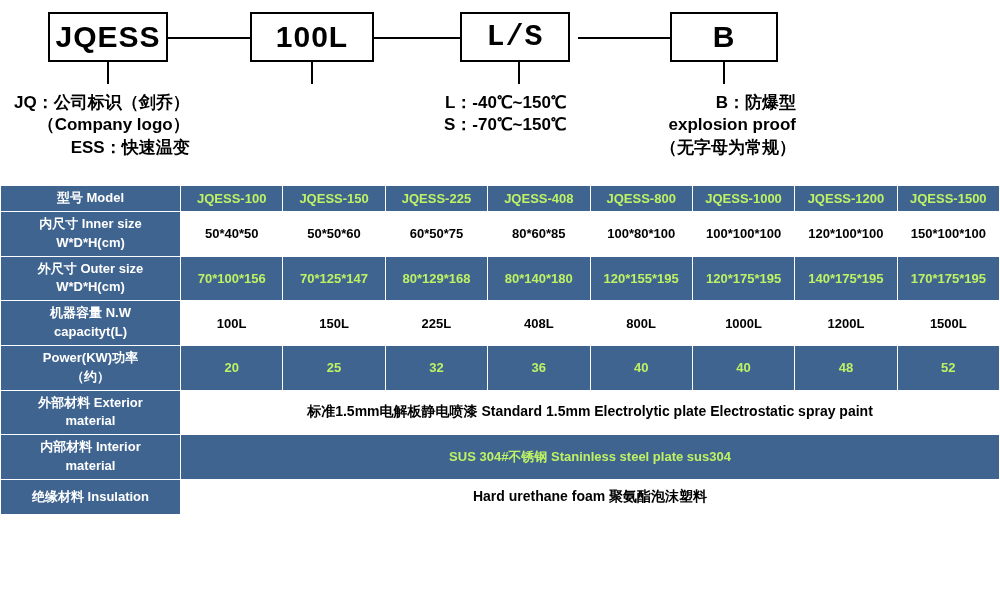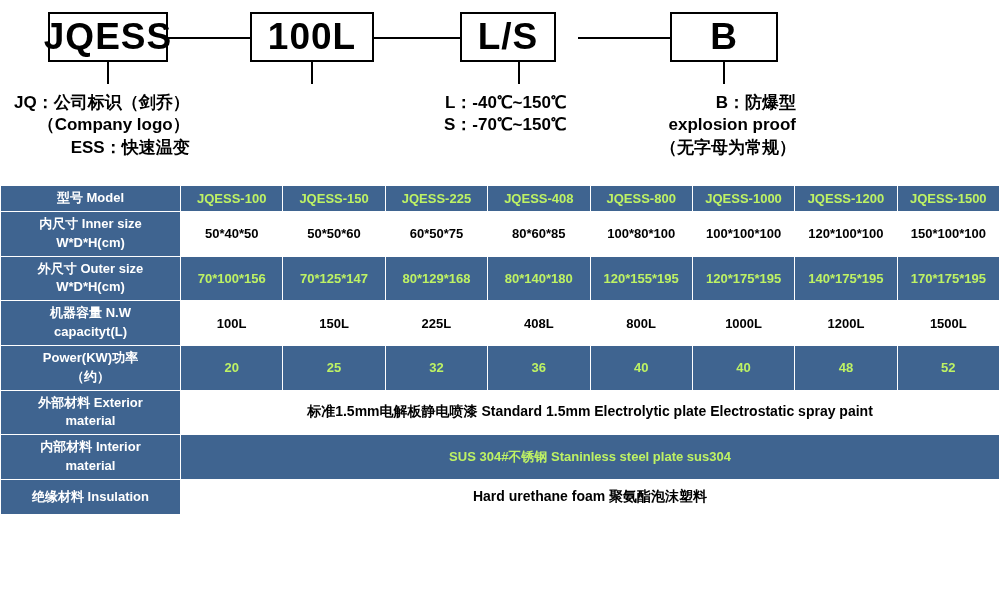--- a/index.html
+++ b/index.html
@@ -30,21 +30,21 @@
     height: 66px;
   }
   .code-box {
     position: absolute;
     top: 12px;
     height: 50px;
     border: 2px solid #000;
     display: flex;
     align-items: center;
     justify-content: center;
-    font-size: 37px;
+    font-size: 30px;
     font-weight: bold;
     letter-spacing: 1px;
     background: #fff;
     box-sizing: border-box;
   }
   .connector {
     position: absolute;
     top: 37px;
     height: 2px;
     background: #000;
@@ -114,21 +114,21 @@
 <div class="page">
 
   <div class="code-diagram">
     <div class="code-boxes">
       <div class="connector" style="left:168px; width:82px;"></div>
       <div class="connector" style="left:374px; width:86px;"></div>
       <div class="connector" style="left:578px; width:92px;"></div>
 
       <div class="code-box" style="left:48px; width:120px;">JQESS</div>
       <div class="code-box" style="left:250px; width:124px;">100L</div>
-      <div class="code-box" style="left:460px; width:96px;">L/S</div>
+      <div class="code-box" style="left:460px; width:110px;font-family:Liberation Mono, monospace;">L/S</div>
       <div class="code-box" style="left:670px; width:108px;">B</div>
 
       <div class="stem" style="left:107px;"></div>
       <div class="stem" style="left:311px;"></div>
       <div class="stem" style="left:518px;"></div>
       <div class="stem" style="left:723px;"></div>
     </div>
 
     <div class="code-labels">
       <div class="label-group" style="left: 14px; top: 26px; white-space: pre-line;">JQ：公司标识（剑乔）

